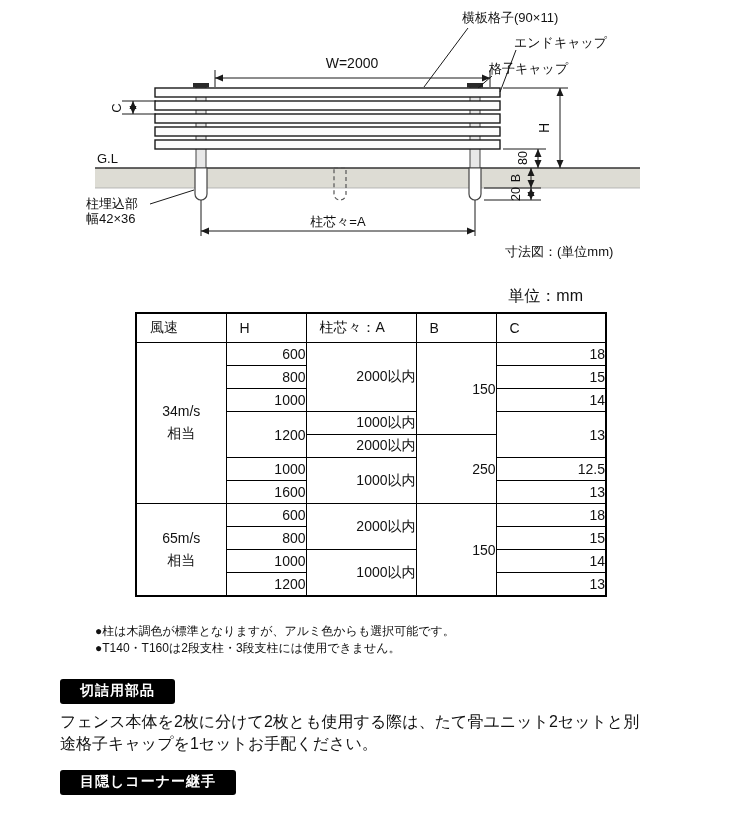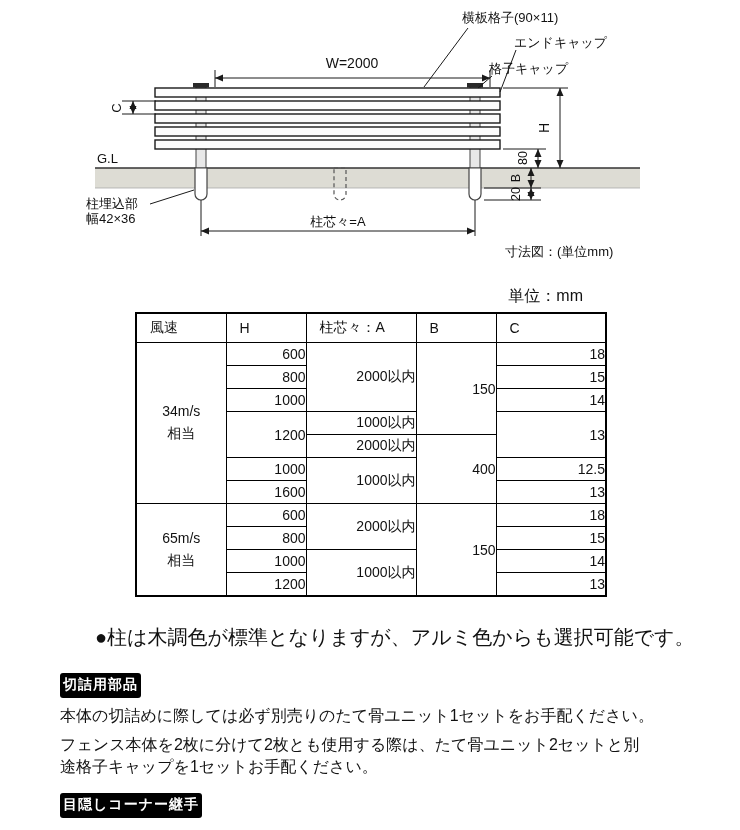--- a/index.html
+++ b/index.html
@@ -14,27 +14,27 @@
   .table-block{margin:14px 0 0 135px;width:472px;}
   .unit-label{text-align:right;padding-right:24px;font-size:16px;margin-bottom:5px;}
   table.spec-table{border-collapse:collapse;table-layout:fixed;width:470px;border:2px solid #000;}
   .spec-table th,.spec-table td{border:1px solid #000;font-size:14px;font-weight:normal;height:22px;padding:0;vertical-align:middle;}
   .spec-table th{height:28px;text-align:left;padding-left:13px;}
   .spec-table td.num{text-align:right;}
   .spec-table td.a{text-align:right;padding-left:10px;}
   .spec-table td.wind{text-align:center;white-space:pre-line;line-height:1.55;}
 
   
-  .notes{margin:26px 0 0 95px;font-size:20px;line-height:1.42;}
+  .notes{margin:26px 0 0 95px;font-size:12px;line-height:1.42;}
 
   
   .section{margin:22px 55px 0 60px;}
   .section + .section{margin-top:16px;}
   .badge{display:inline-block;background:#000;color:#fff;font-size:14px;font-weight:bold;
-         padding:3px 3px 4px;border-radius:3px;letter-spacing:1px;}
+         padding:3px 20px 4px;border-radius:3px;letter-spacing:1px;}
   .section p{font-size:16px;line-height:1.35;margin:7px 0 0;white-space:pre-line;}
 </style>
 </head>
 <body>
 
 <div class="page">
 
   <div class="diagram-wrap">
   <svg width="740" height="272" viewBox="0 0 740 272">
     <defs>
@@ -154,21 +154,21 @@
           <td class="num">1000</td>
           <td class="num">14</td>
         </tr>
         <tr>
           <td class="num" rowspan="2">1200</td>
           <td class="a">1000以内</td>
           <td class="num" rowspan="2">13</td>
         </tr>
         <tr>
           <td class="a">2000以内</td>
-          <td class="num" rowspan="3">400</td>
+          <td class="num" rowspan="3">250</td>
         </tr>
         <tr>
           <td class="num">1000</td>
           <td class="a" rowspan="2">1000以内</td>
           <td class="num">12.5</td>
         </tr>
         <tr>
           <td class="num">1600</td>
           <td class="num">13</td>
         </tr>
@@ -193,25 +193,25 @@
         <tr>
           <td class="num">1200</td>
           <td class="num">13</td>
         </tr>
       </tbody>
     </table>
   </div>
 
   <div class="notes">
     <div>●柱は木調色が標準となりますが、アルミ色からも選択可能です。</div>
+    <div>●T140・T160は2段支柱・3段支柱には使用できません。</div>
   </div>
 
   <div class="section">
     <span class="badge">切詰用部品</span>
-    <p>本体の切詰めに際しては必ず別売りのたて骨ユニット1セットをお手配ください。</p>
     <p>フェンス本体を2枚に分けて2枚とも使用する際は、たて骨ユニット2セットと別
 途格子キャップを1セットお手配ください。</p>
   </div>
 
   <div class="section">
     <span class="badge">目隠しコーナー継手</span>
     
   </div>
 
 </div>

